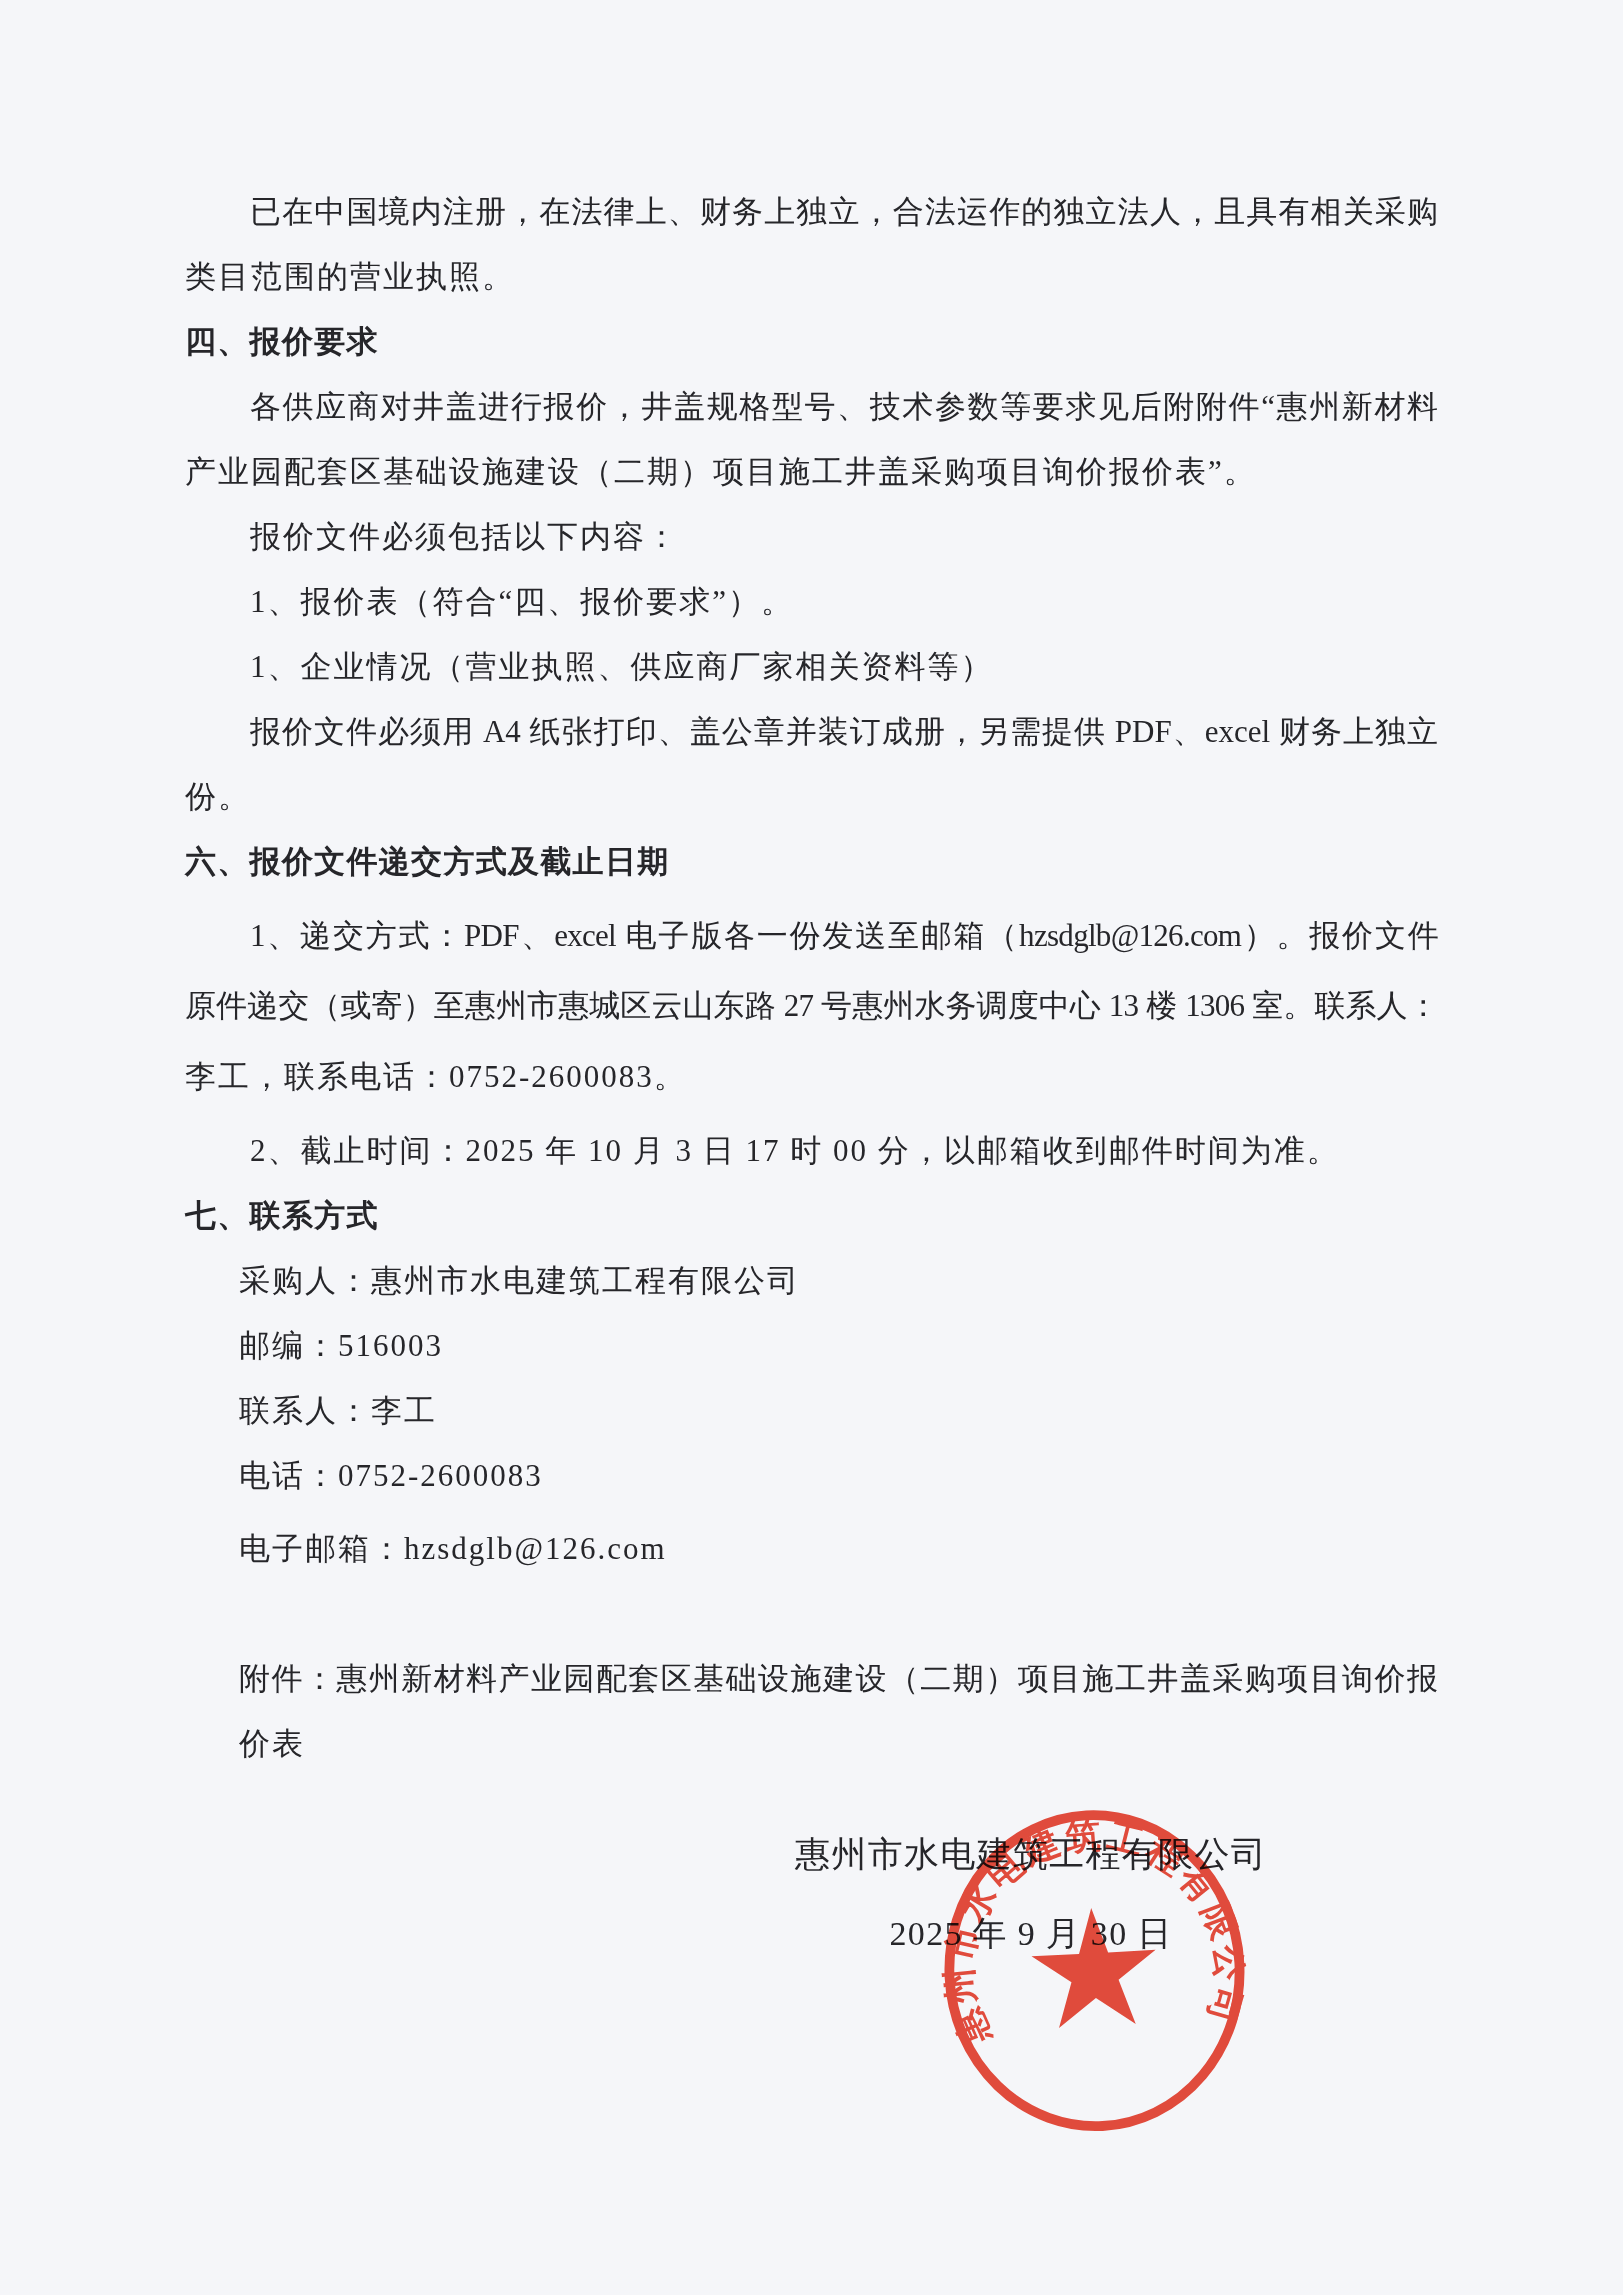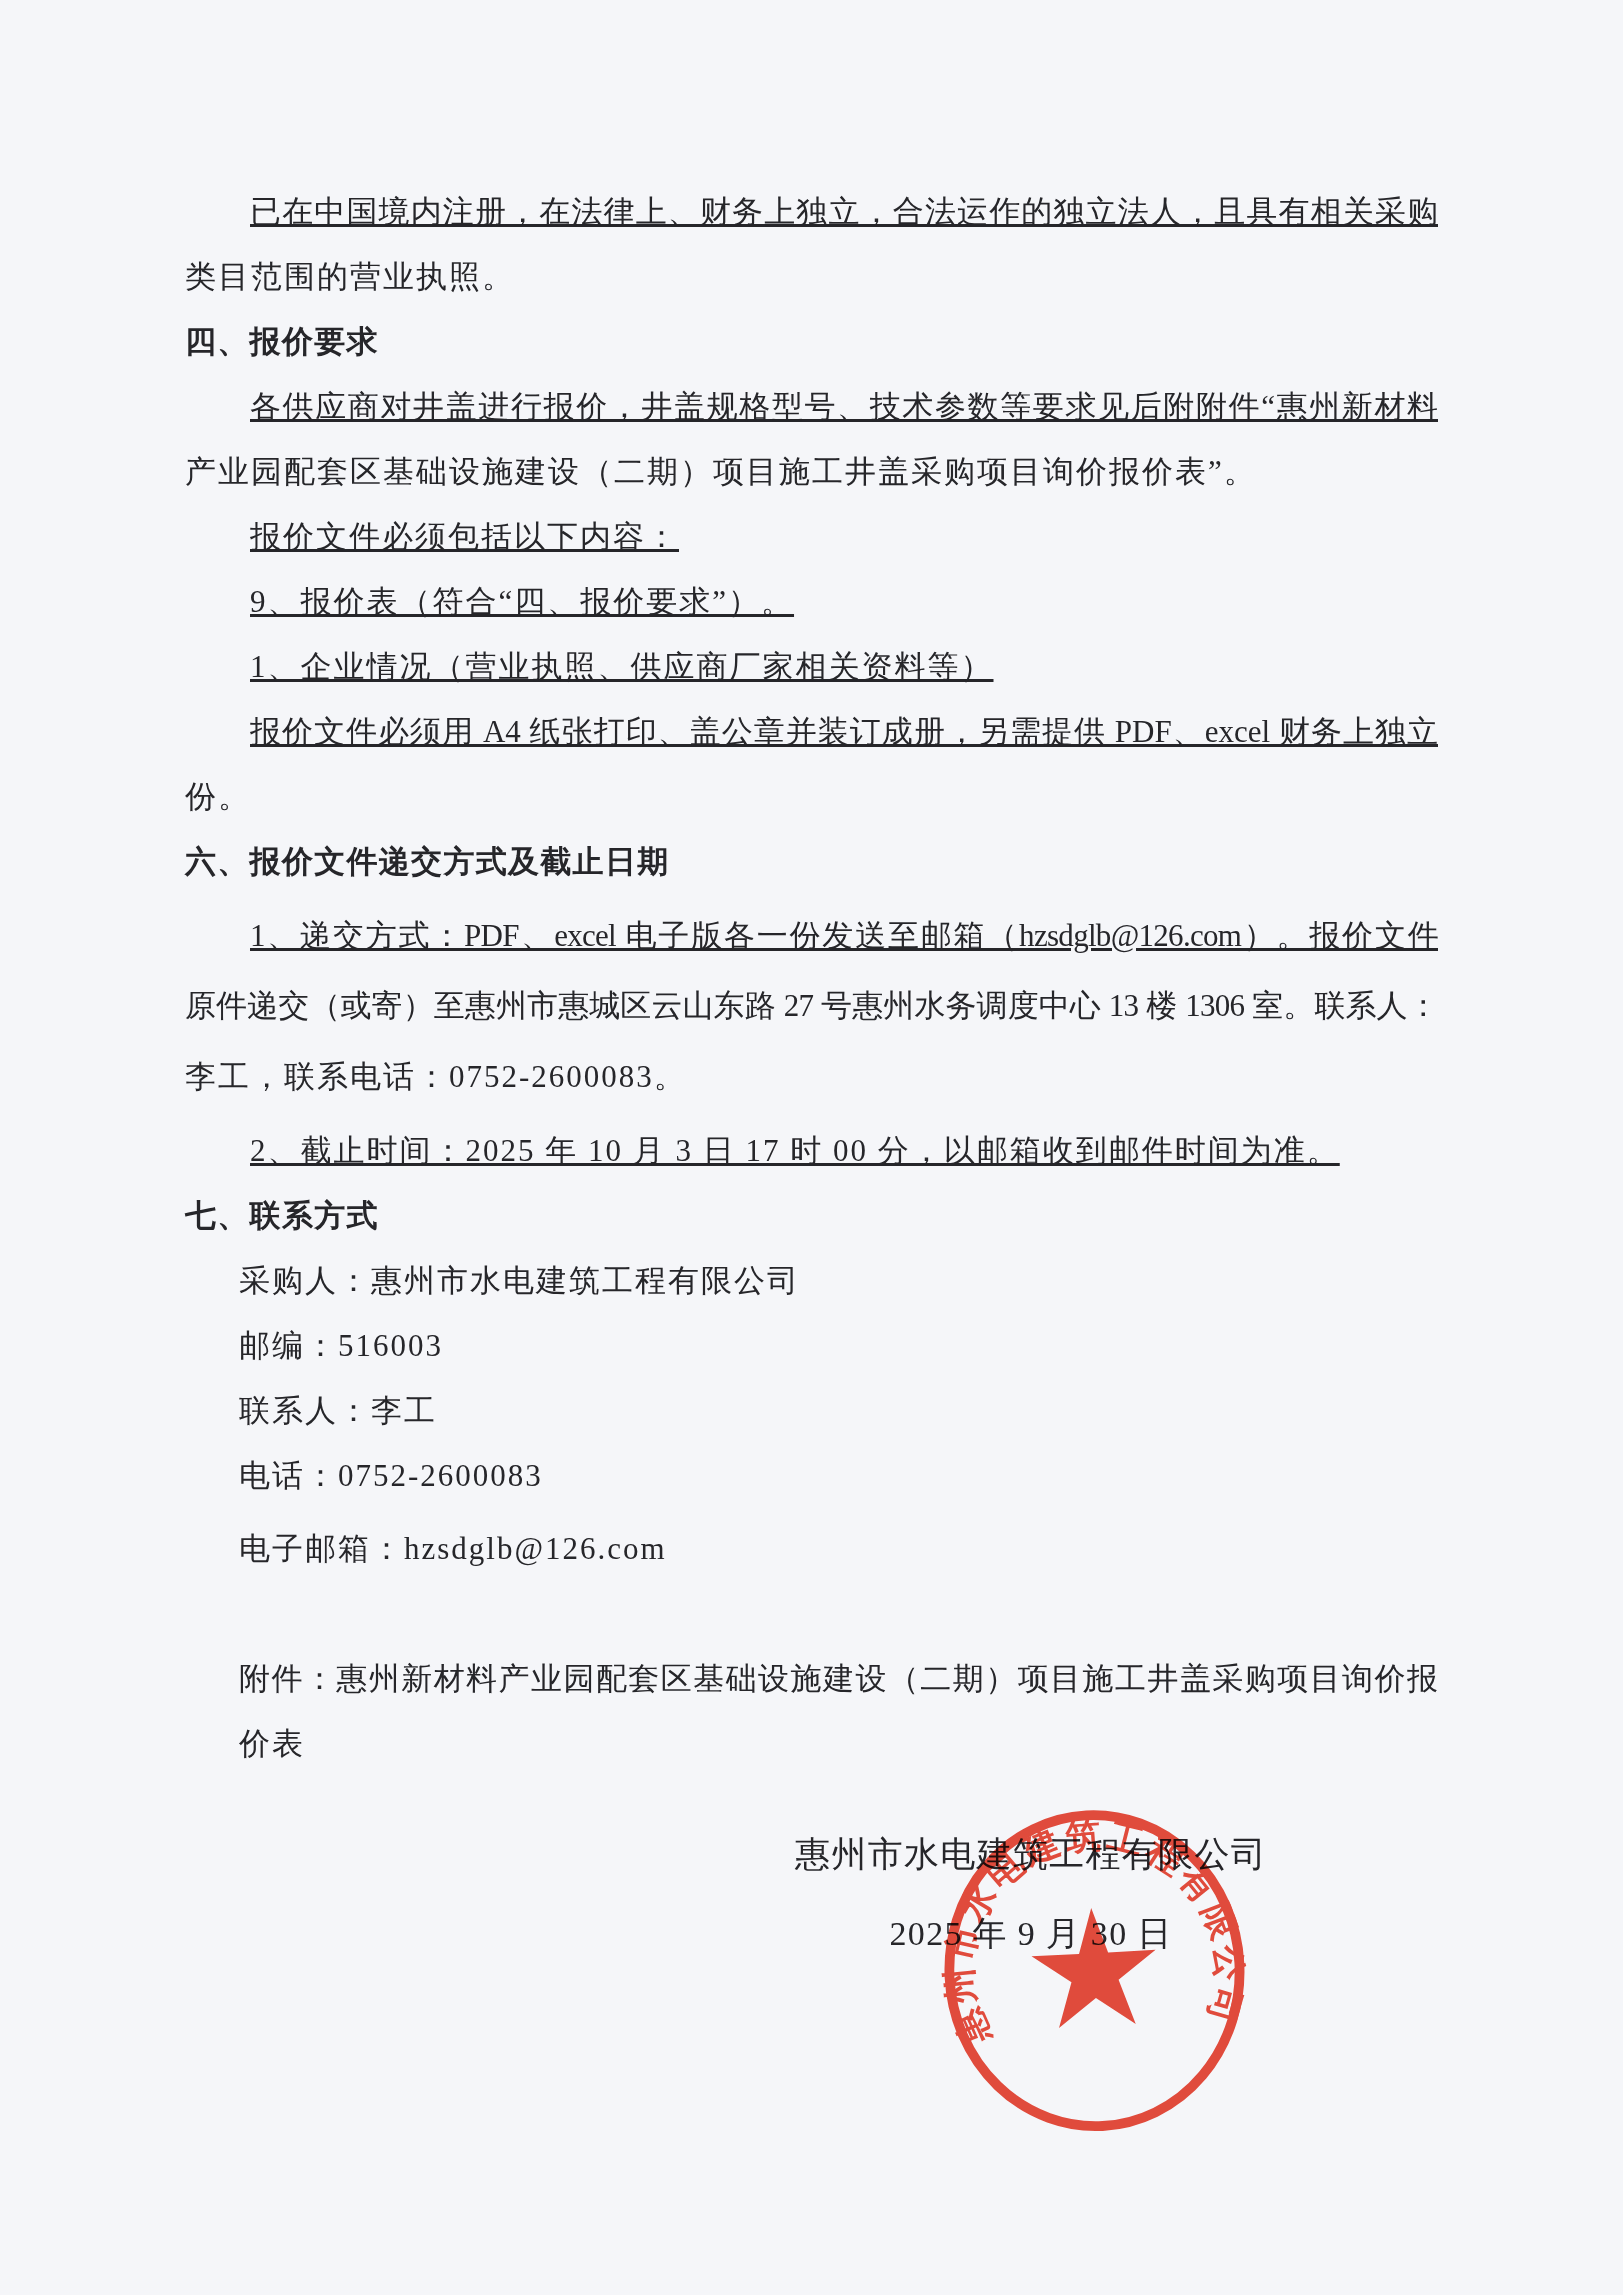--- a/index.html
+++ b/index.html
@@ -29,21 +29,21 @@
     white-space:nowrap;
   }
   .wrapok{white-space:normal;}
   .just{
     text-align:justify;
     text-align-last:justify;
     text-justify:inter-character;
     letter-spacing:0;
     white-space:normal;
   }
-  .indent{text-indent:65px;text-decoration:underline;}
+  .indent{text-indent:65px;}
   .pad{padding-left:54px;}
   .tight{letter-spacing:-0.7px;}
   .heading{
     font-family:"Liberation Sans","DejaVu Sans",sans-serif;
     font-weight:700;
     letter-spacing:1.3px;
   }
   .mt14{margin-top:9.2px;}
   .mt8{margin-top:5.2px;}
   .mt12{margin-top:7.9px;}
@@ -82,21 +82,21 @@
   <div class="textcol">
 
     <div class="line just indent">已在中国境内注册，在法律上、财务上独立，合法运作的独立法人，且具有相关采购</div>
     <div class="line">类目范围的营业执照。</div>
 
     <div class="line heading">四、报价要求</div>
     <div class="line just indent">各供应商对井盖进行报价，井盖规格型号、技术参数等要求见后附附件“惠州新材料</div>
     <div class="line wrapok">产业园配套区基础设施建设（二期）项目施工井盖采购项目询价报价表”。</div>
 
     <div class="line indent">报价文件必须包括以下内容：</div>
-    <div class="line indent">9、报价表（符合“四、报价要求”）。</div>
+    <div class="line indent">1、报价表（符合“四、报价要求”）。</div>
     <div class="line indent">1、企业情况（营业执照、供应商厂家相关资料等）</div>
     <div class="line just indent">报价文件必须用 A4 纸张打印、盖公章并装订成册，另需提供 PDF、excel 财务上独立</div>
     <div class="line">份。</div>
 
     <div class="line heading">六、报价文件递交方式及截止日期</div>
     <div class="line just indent tight mt14">1、递交方式：PDF、excel 电子版各一份发送至邮箱（hzsdglb@126.com）。报价文件</div>
     <div class="line just tight mt8">原件递交（或寄）至惠州市惠城区云山东路 27 号惠州水务调度中心 13 楼 1306 室。联系人：</div>
     <div class="line mt8">李工，联系电话：0752-2600083。</div>
     <div class="line indent mt14">2、截止时间：2025 年 10 月 3 日 17 时 00 分，以邮箱收到邮件时间为准。</div>
 

